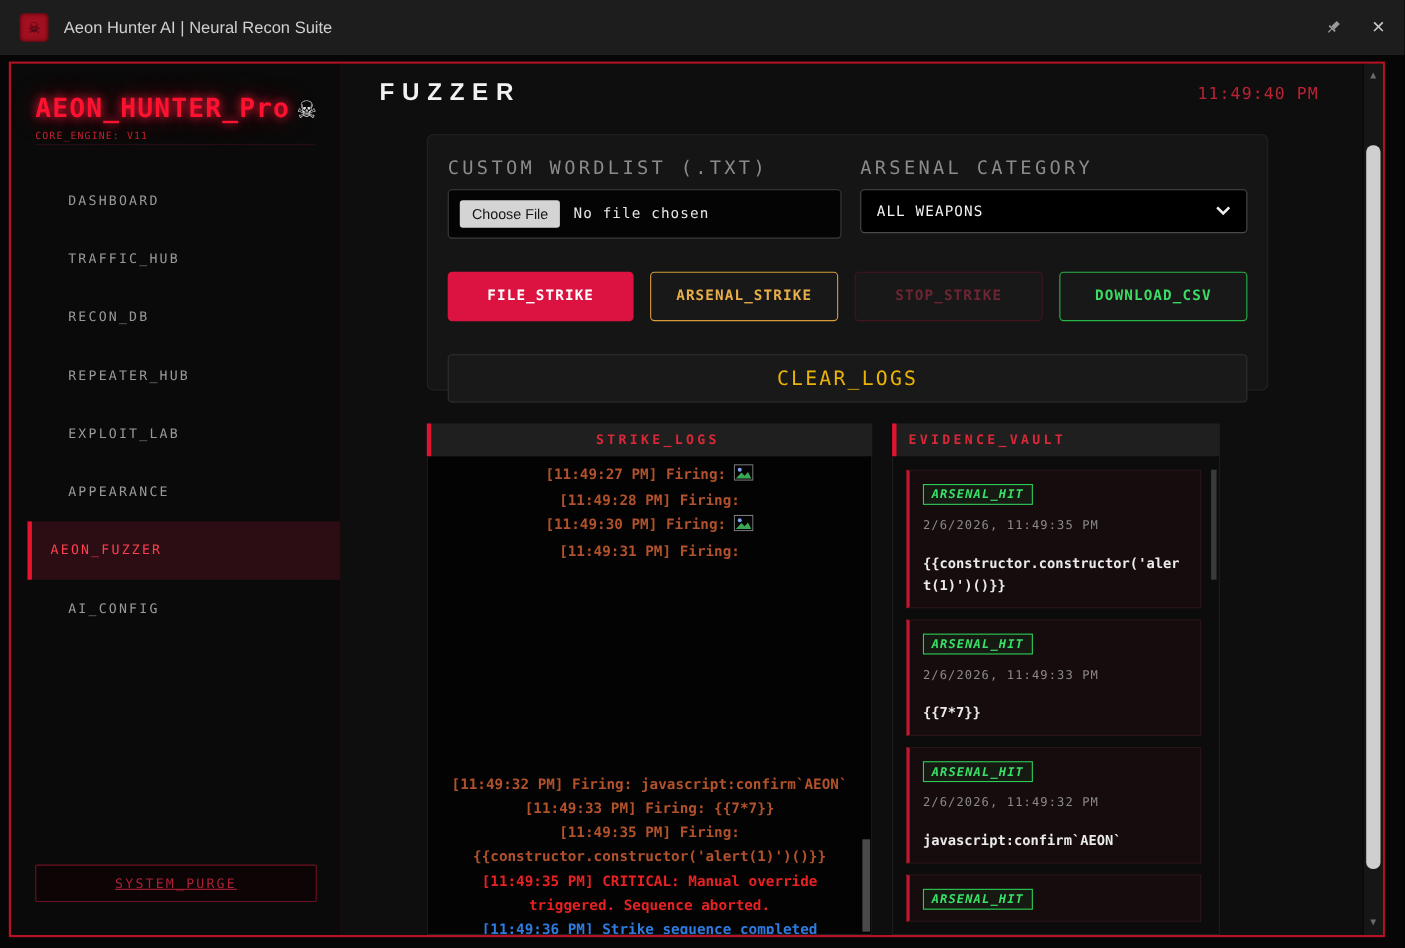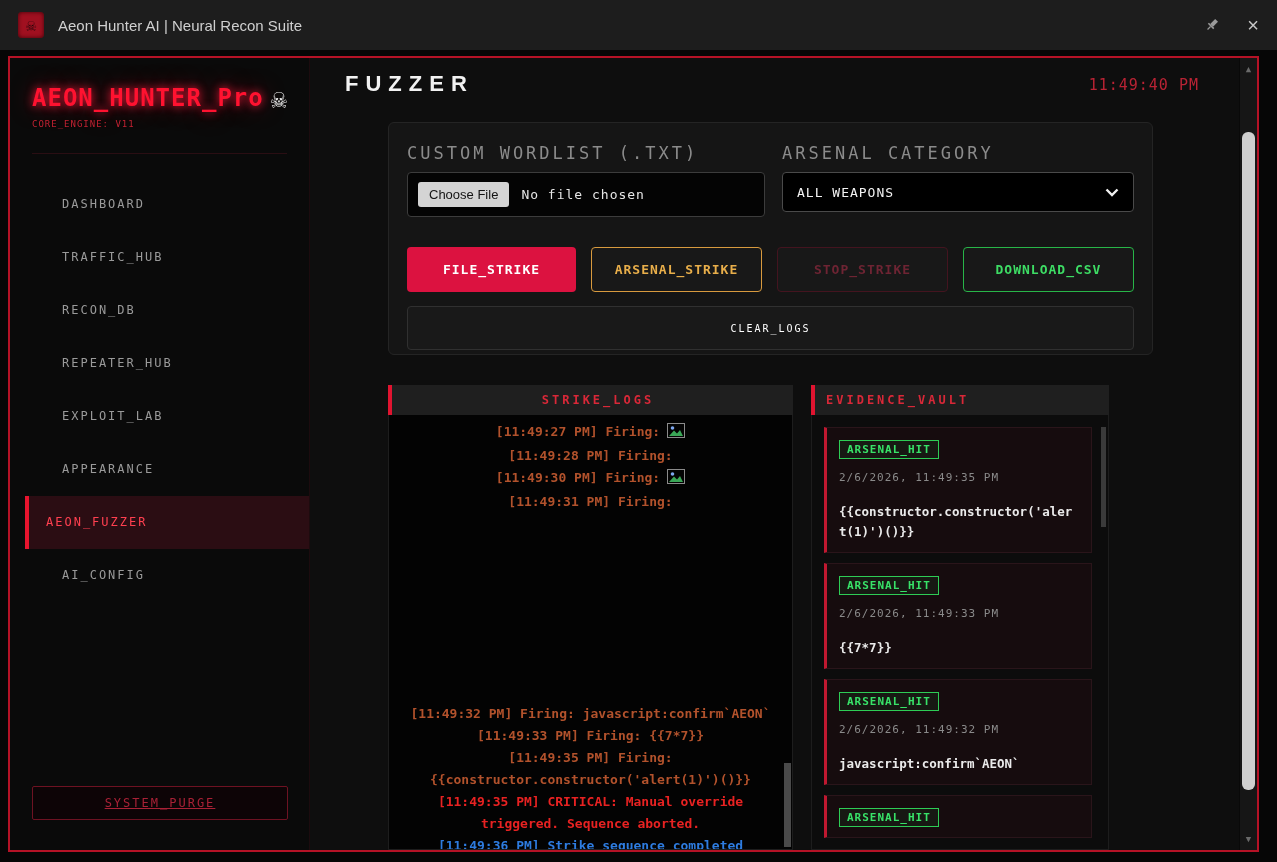--- a/index.html
+++ b/index.html
@@ -26,21 +26,21 @@
 
   
   .sidebar { width:300px; flex-shrink:0; background:#0a0a0a; position:relative;
              border-right:1px solid #1c0b0e; }
   .logo-block { padding:26px 22px 0 22px; }
   .logo-row { display:flex; align-items:flex-end; justify-content:space-between; }
   .logo-text { color:#ff1230; font-size:24px; font-weight:bold; letter-spacing:1px;
                text-shadow:0 0 9px rgba(255,25,60,.95), 0 0 22px rgba(255,25,60,.5); }
   .skull { color:#ececec; font-size:27px; line-height:1; }
   .logo-sub { color:#c22232; font-size:9px; letter-spacing:1px; margin-top:7px;
-              padding-bottom:24px; border-bottom:1px solid #2a0e13; }
+              padding-bottom:2px; border-bottom:1px solid #2a0e13; }
   .nav { margin-top:24px; }
   .nav-item { height:53px; line-height:53px; padding-left:52px; color:#9a9a9a;
               font-size:12px; letter-spacing:2px; cursor:pointer; }
   .nav-item.active { margin-left:15px; background:#2b0d13; border-left:4px solid #e8142e;
                      padding-left:17px; color:#ff4050; }
   .purge-btn { position:absolute; bottom:30px; left:22px; width:256px; height:34px;
                background:#0d0406; border:1px solid #6e1222; color:#a92136;
                font-family:"DejaVu Sans Mono",monospace; font-size:12px;
                letter-spacing:2px; cursor:pointer; border-radius:2px;text-decoration:underline; }
 
@@ -69,22 +69,22 @@
             display:flex; align-items:center; justify-content:space-between;
             padding:0 14px; color:#f2f2f2; font-size:13px; letter-spacing:1px; cursor:pointer; }
   .btn-row { display:flex; gap:15px; margin-top:30px; }
   .strike-btn { flex:1; height:45px; border-radius:4px; font-family:"DejaVu Sans Mono",monospace;
                 font-weight:bold; font-size:13px; letter-spacing:1px; background:#181818;
                 border:1px solid transparent; cursor:pointer; }
   .btn-file-strike { background:#dc1240; color:#ffffff; border:none; }
   .btn-arsenal { border-color:#d89a3e; color:#e8ae4a; }
   .btn-stop { border-color:#44141f; color:#6e2433; cursor:default; }
   .btn-csv { border-color:#28b548; color:#3ddc64; }
-  .clear-btn { margin-top:14px; width:100%; height:44px; background:#191919;
-               border:1px solid #303030; border-radius:4px; color:#ffffff; font-size:10px;
+  .clear-btn { margin-top:30px; width:100%; height:44px; background:#191919;
+               border:1px solid #303030; border-radius:4px; color:#eab308; font-size:18px;
                letter-spacing:2px; font-family:"DejaVu Sans Mono",monospace; cursor:pointer; }
 
   
   .panels { display:flex; gap:18px; margin-top:30px; }
   .logs-panel { width:405px;text-align:center; }
   .vault-panel { width:298px; }
   .panel-header { height:30px; line-height:30px; background:#1f1f1f;
                   border-left:4px solid #e01430; color:#d92838; font-size:12px;
                   font-weight:bold; letter-spacing:3px; padding-left:11px; }
   .log-body { height:435px; background:#030303; border:1px solid #1d1d1d; border-top:none;
@@ -97,21 +97,21 @@
   .broken-img { display:inline-block; vertical-align:-2px; margin-left:7px; }
   .log-scroll-thumb { position:absolute; right:1px; bottom:2px; width:7px; height:84px;
                       background:#4a4a4a; cursor:pointer; }
 
   .vault-body { height:435px; background:#0c0c0c; border:1px solid #1d1d1d; border-top:none;
                 padding:12px 16px 0 12px; overflow:hidden; position:relative; }
   .hit-card { background:#160c0e; border:1px solid #2a151a; border-left:3px solid #c01830;
               padding:10px 12px; margin-bottom:10px; }
   .hit-badge { display:inline-block; border:1px solid #2ecc55; color:#38e268;
                background:rgba(46,204,85,0.07); font-size:11px; font-weight:bold;
-               letter-spacing:1px; padding:2px 7px; }
+               letter-spacing:1px; padding:2px 7px;font-style:italic; }
   .hit-time { color:#8a8a8a; font-size:11px; letter-spacing:1px; margin-top:12px; }
   .hit-payload { color:#eaeaea; font-size:12.5px; font-weight:bold; margin-top:18px;
                  line-height:20px; word-break:break-all; }
   .vault-scroll-thumb { position:absolute; right:2px; top:12px; width:5px; height:100px;
                         background:#3a3a3a; cursor:pointer; }
 
   
   .main-scrollbar { width:18px; flex-shrink:0; background:#161616; position:relative;
                     border-left:1px solid #090909; }
   .sb-arrow { position:absolute; left:0; width:17px; height:18px; color:#6a6a6a;

